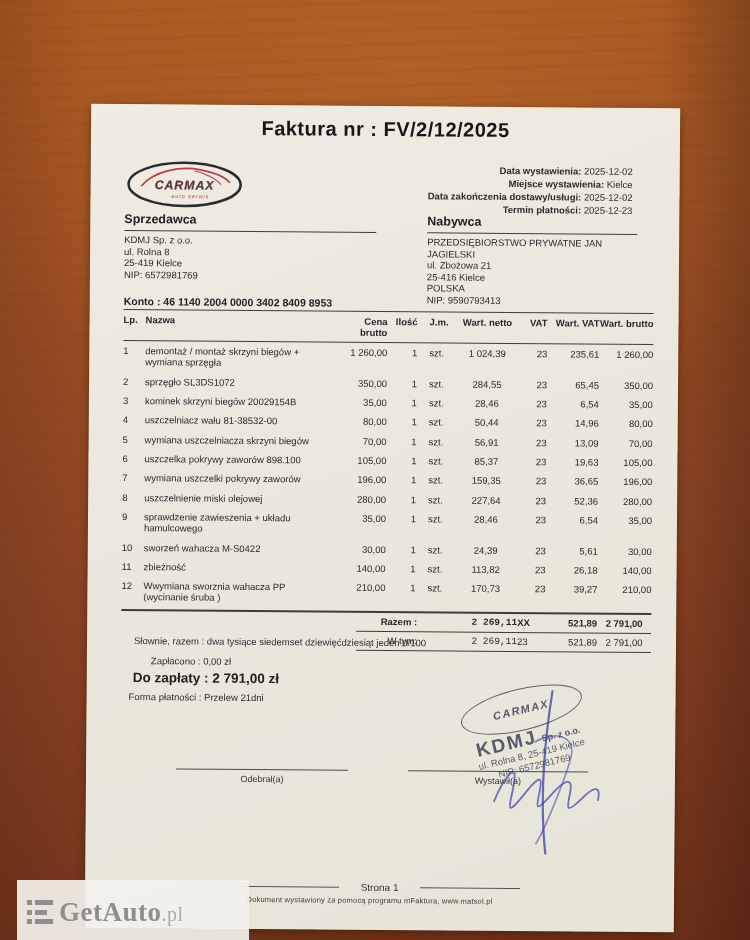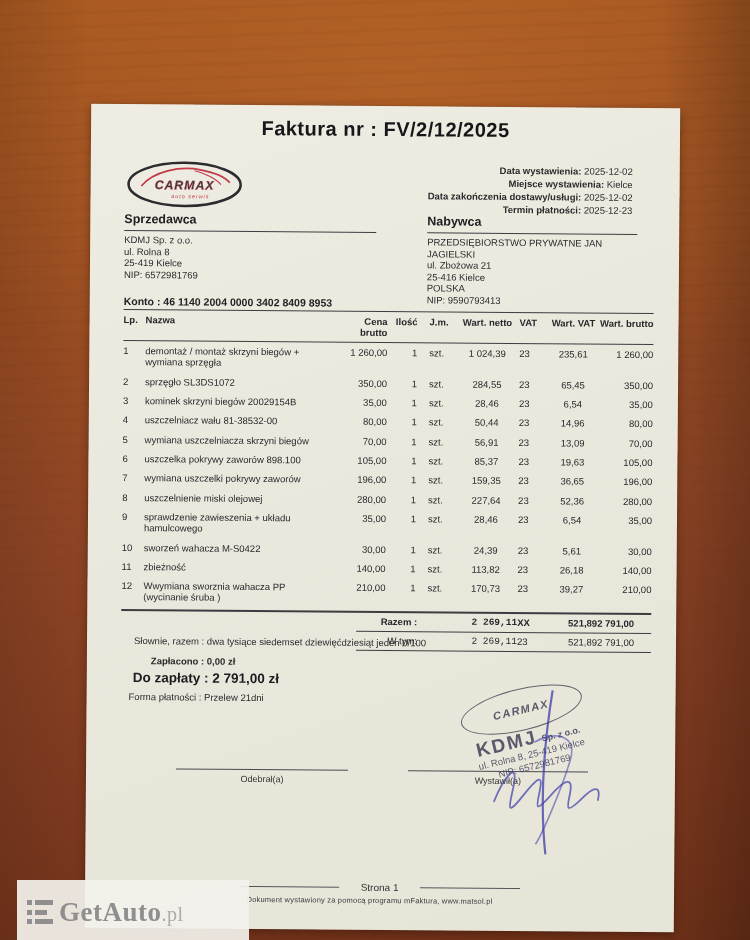--- a/index.html
+++ b/index.html
@@ -49,35 +49,35 @@
   .tbl{left:34px;top:205px;width:530px;font-size:9.5px;color:#28282c;}
   .thead{display:flex;font-weight:bold;border-top:1.2px solid #3c3c40;border-bottom:1.2px solid #3c3c40;padding:4px 0;}
   .trow{display:flex;padding:4.2px 0;align-items:flex-start;}
   .cell{flex:none;line-height:11px;}
   .c-lp{width:22px;}
   .c-name{width:192px;padding-right:6px;box-sizing:border-box;}
   .c-cena{width:50px;text-align:right;}
   .c-ilosc{width:30px;text-align:right;}
   .c-jm{width:38px;padding-left:12px;box-sizing:border-box;}
   .c-netto{width:64px;text-align:center;}
-  .c-vat{width:28px;text-align:left;}
-  .c-wvat{width:52px;text-align:center;}
+  .c-vat{width:28px;text-align:right;}
+  .c-wvat{width:52px;text-align:right;}
   .c-brutto{width:54px;text-align:right;}
   .line-thick{height:0;border-top:2px solid #3c3c40;margin-top:2px;}
   .line-partial{height:0;border-top:1.2px solid #3c3c40;margin-left:235px;width:295px;}
   .totrow{display:flex;padding:3.5px 0;font-size:9.5px;}
   .totrow .t-label{width:310px;text-align:right;padding-right:14px;box-sizing:border-box;}
   .totrow .t-netto{width:86px;text-align:right;font-family:Liberation Mono, monospace;}
   .totrow .t-vat{width:28px;text-align:left;}
   .totrow .t-wvat{width:52px;text-align:right;}
-  .totrow .t-brutto{width:54px;text-align:left;}
+  .totrow .t-brutto{width:54px;text-align:center;}
   .totrow.bold{font-weight:bold;}
   
   .sum-words{left:47px;top:531px;font-size:9.5px;color:#2b2b2e;}
-  .sum-paid{left:64px;top:551px;font-size:9.5px;color:#2b2b2e;font-weight:bold;}
+  .sum-paid{left:64px;top:551px;font-size:9.5px;color:#2b2b2e;}
   .sum-due{left:46px;top:566px;font-size:13.5px;font-weight:bold;color:#1c1c20;}
   .sum-payment{left:42px;top:587px;font-size:9.5px;color:#2b2b2e;}
   
   .sigline{border-top:1.2px solid #4a4a4e;height:0;}
   .sig-received-line{left:90px;top:664px;width:172px;}
   .sig-received-label{left:90px;top:669px;width:172px;text-align:center;font-size:9px;color:#333;}
   .sig-issued-line{left:322px;top:664px;width:180px;}
   .sig-issued-label{left:322px;top:669px;width:180px;text-align:center;font-size:9px;color:#333;}
   
   .stamp{

